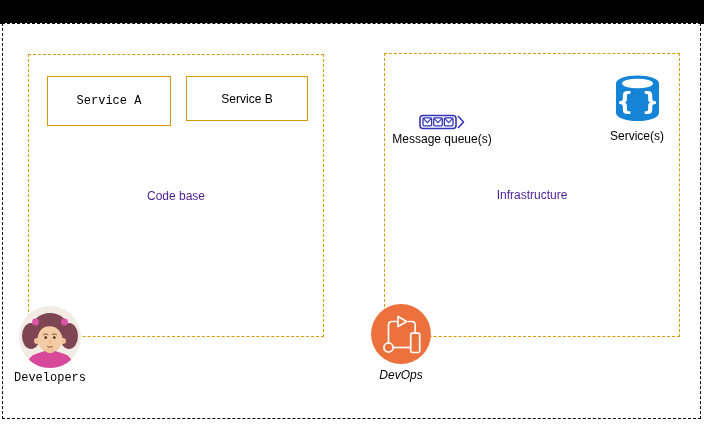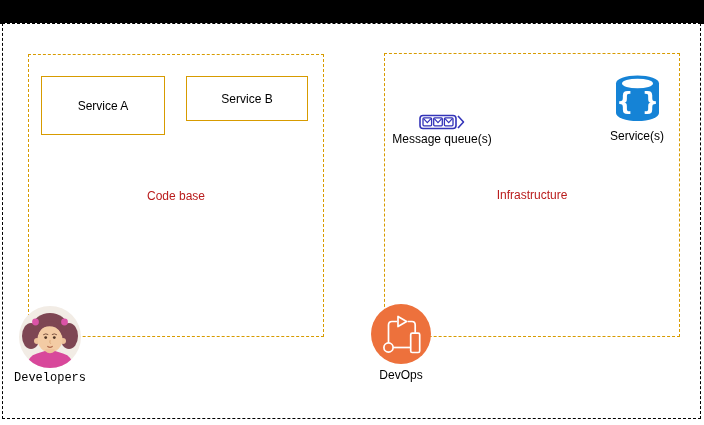--- a/index.html
+++ b/index.html
@@ -19,44 +19,44 @@
   }
   .group {
     position:absolute; box-sizing:border-box;
     border:1px dashed #D79B00;
   }
   #group-code-base   { left:28px;  top:54px; width:296px; height:283px; }
   #group-infrastructure { left:384px; top:53px; width:296px; height:284px; }
   .group-label {
     position:absolute; left:0; right:0; top:50%;
     transform:translateY(-50%); text-align:center;
-    color:#b91c1c; pointer-events:none;
+    color:#4c1d95; pointer-events:none;
   }
   .service {
     position:absolute; box-sizing:border-box;
     border:1px solid #D79B00; background:#fff;
     display:flex; align-items:center; justify-content:center;
   }
-  #node-service-a { left:12px;  top:21px; width:124px; height:59px; }
+  #node-service-a { left:18px;  top:21px; width:124px; height:50px;font-family:Liberation Mono, monospace; }
   #node-service-b { left:157px; top:21px; width:122px; height:45px; }
   .icon-node {
     position:absolute; display:flex; flex-direction:column; align-items:center;
   }
   #node-message-queue { left:2px;   top:60px; width:110px;justify-content:center; }
   #node-message-queue .node-label { margin-top:2px; }
   #node-database      { left:203px; top:20px; width:98px; }
   #node-database .node-label { margin-top:6px; }
   .node-label { text-align:center; white-space:nowrap; }
   .actor {
     position:absolute; display:flex; flex-direction:column; align-items:center;
   }
   #actor-developers { left:14px;  top:306px;font-family:Liberation Mono, monospace; }
   #actor-developers .actor-label { margin-top:3px; }
   #actor-devops     { left:371px; top:304px; }
-  #actor-devops .actor-label { margin-top:4px; }
+  #actor-devops .actor-label { margin-top:4px;font-style:italic; }
   .actor-label { text-align:center; white-space:nowrap; }
   svg { display:block; }
 </style>
 </head>
 <body>
 
 <div id="diagram-canvas">
 
   <div id="top-bar"></div>
   <div id="page-boundary"></div>

